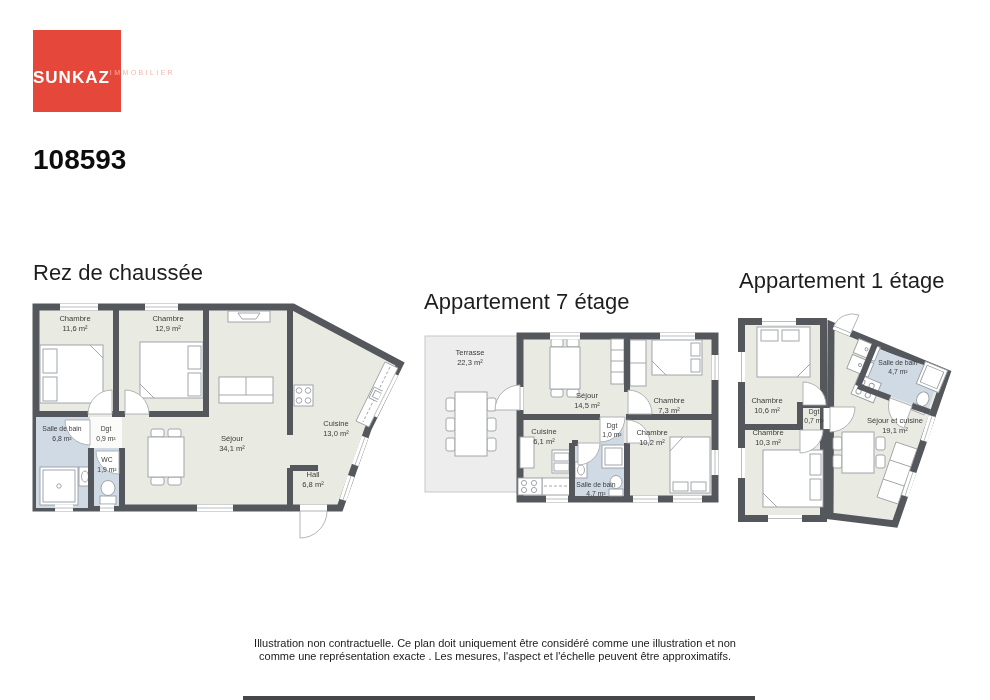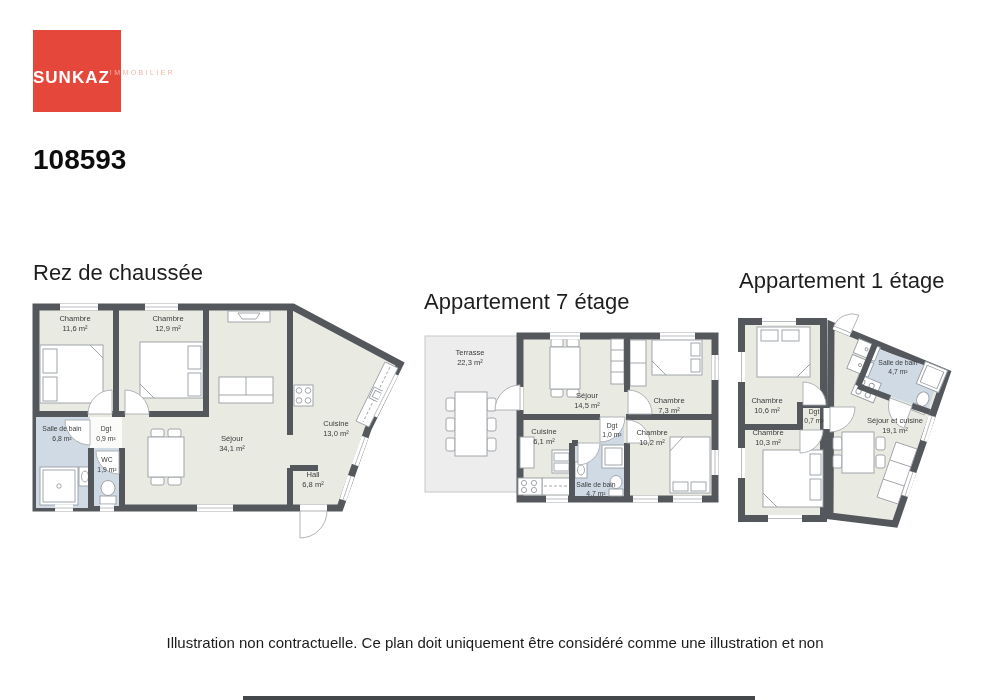--- a/index.html
+++ b/index.html
@@ -13,21 +13,21 @@
   .logo-tag{color:#ffffff;font-family:"Liberation Serif",serif;font-style:italic;font-size:5.5px;margin-top:25px;}
   
   .ref{position:absolute;left:33px;top:136px;font-size:28px;font-weight:bold;color:#0d0d0d;margin-top:8px;}
   
   .plan-title{position:absolute;font-size:22px;color:#1e1e1e;white-space:nowrap;}
   .t1{left:33px;top:260px;}
   .t2{left:424px;top:289px;}
   .t3{left:739px;top:268px;}
   
   .footer{position:absolute;left:0;width:990px;top:637px;text-align:center;
-          font-size:15px;line-height:12.5px;color:#1b1b1b;}
+          font-size:11px;line-height:12.5px;color:#1b1b1b;}
   .bottom-bar{position:absolute;left:243px;top:696px;width:512px;height:4px;background:#45484B;}
   
   svg{position:absolute;overflow:visible;}
   .shell{fill:#E9EAE2;stroke:#54585C;stroke-width:7;stroke-linejoin:miter;}
   .wall{stroke:#54585C;stroke-width:6;fill:none;stroke-linecap:butt;}
   .blue{fill:#CFDAE5;}
   .dgtfloor{fill:#FBFBF9;}
   .terr{fill:#EDEDED;stroke:#C6CAC8;stroke-width:1;}
   .furn{fill:#ffffff;stroke:#989DA2;stroke-width:0.9;}
   .furnline{stroke:#989DA2;stroke-width:0.9;fill:none;}
@@ -443,16 +443,17 @@
       </g>
       <g>
         <text class="rn" x="895" y="423">Séjour et cuisine</text>
         <text class="ra" x="895" y="433">19,1 m²</text>
       </g>
     </g>
   </svg>
 
   <div class="footer">
     <div>Illustration non contractuelle. Ce plan doit uniquement être considéré comme une illustration et non</div>
+    <div>comme une représentation exacte . Les mesures, l'aspect et l'échelle peuvent être approximatifs.</div>
   </div>
   <div class="bottom-bar"></div>
 
 </div>
 
 </body></html>

